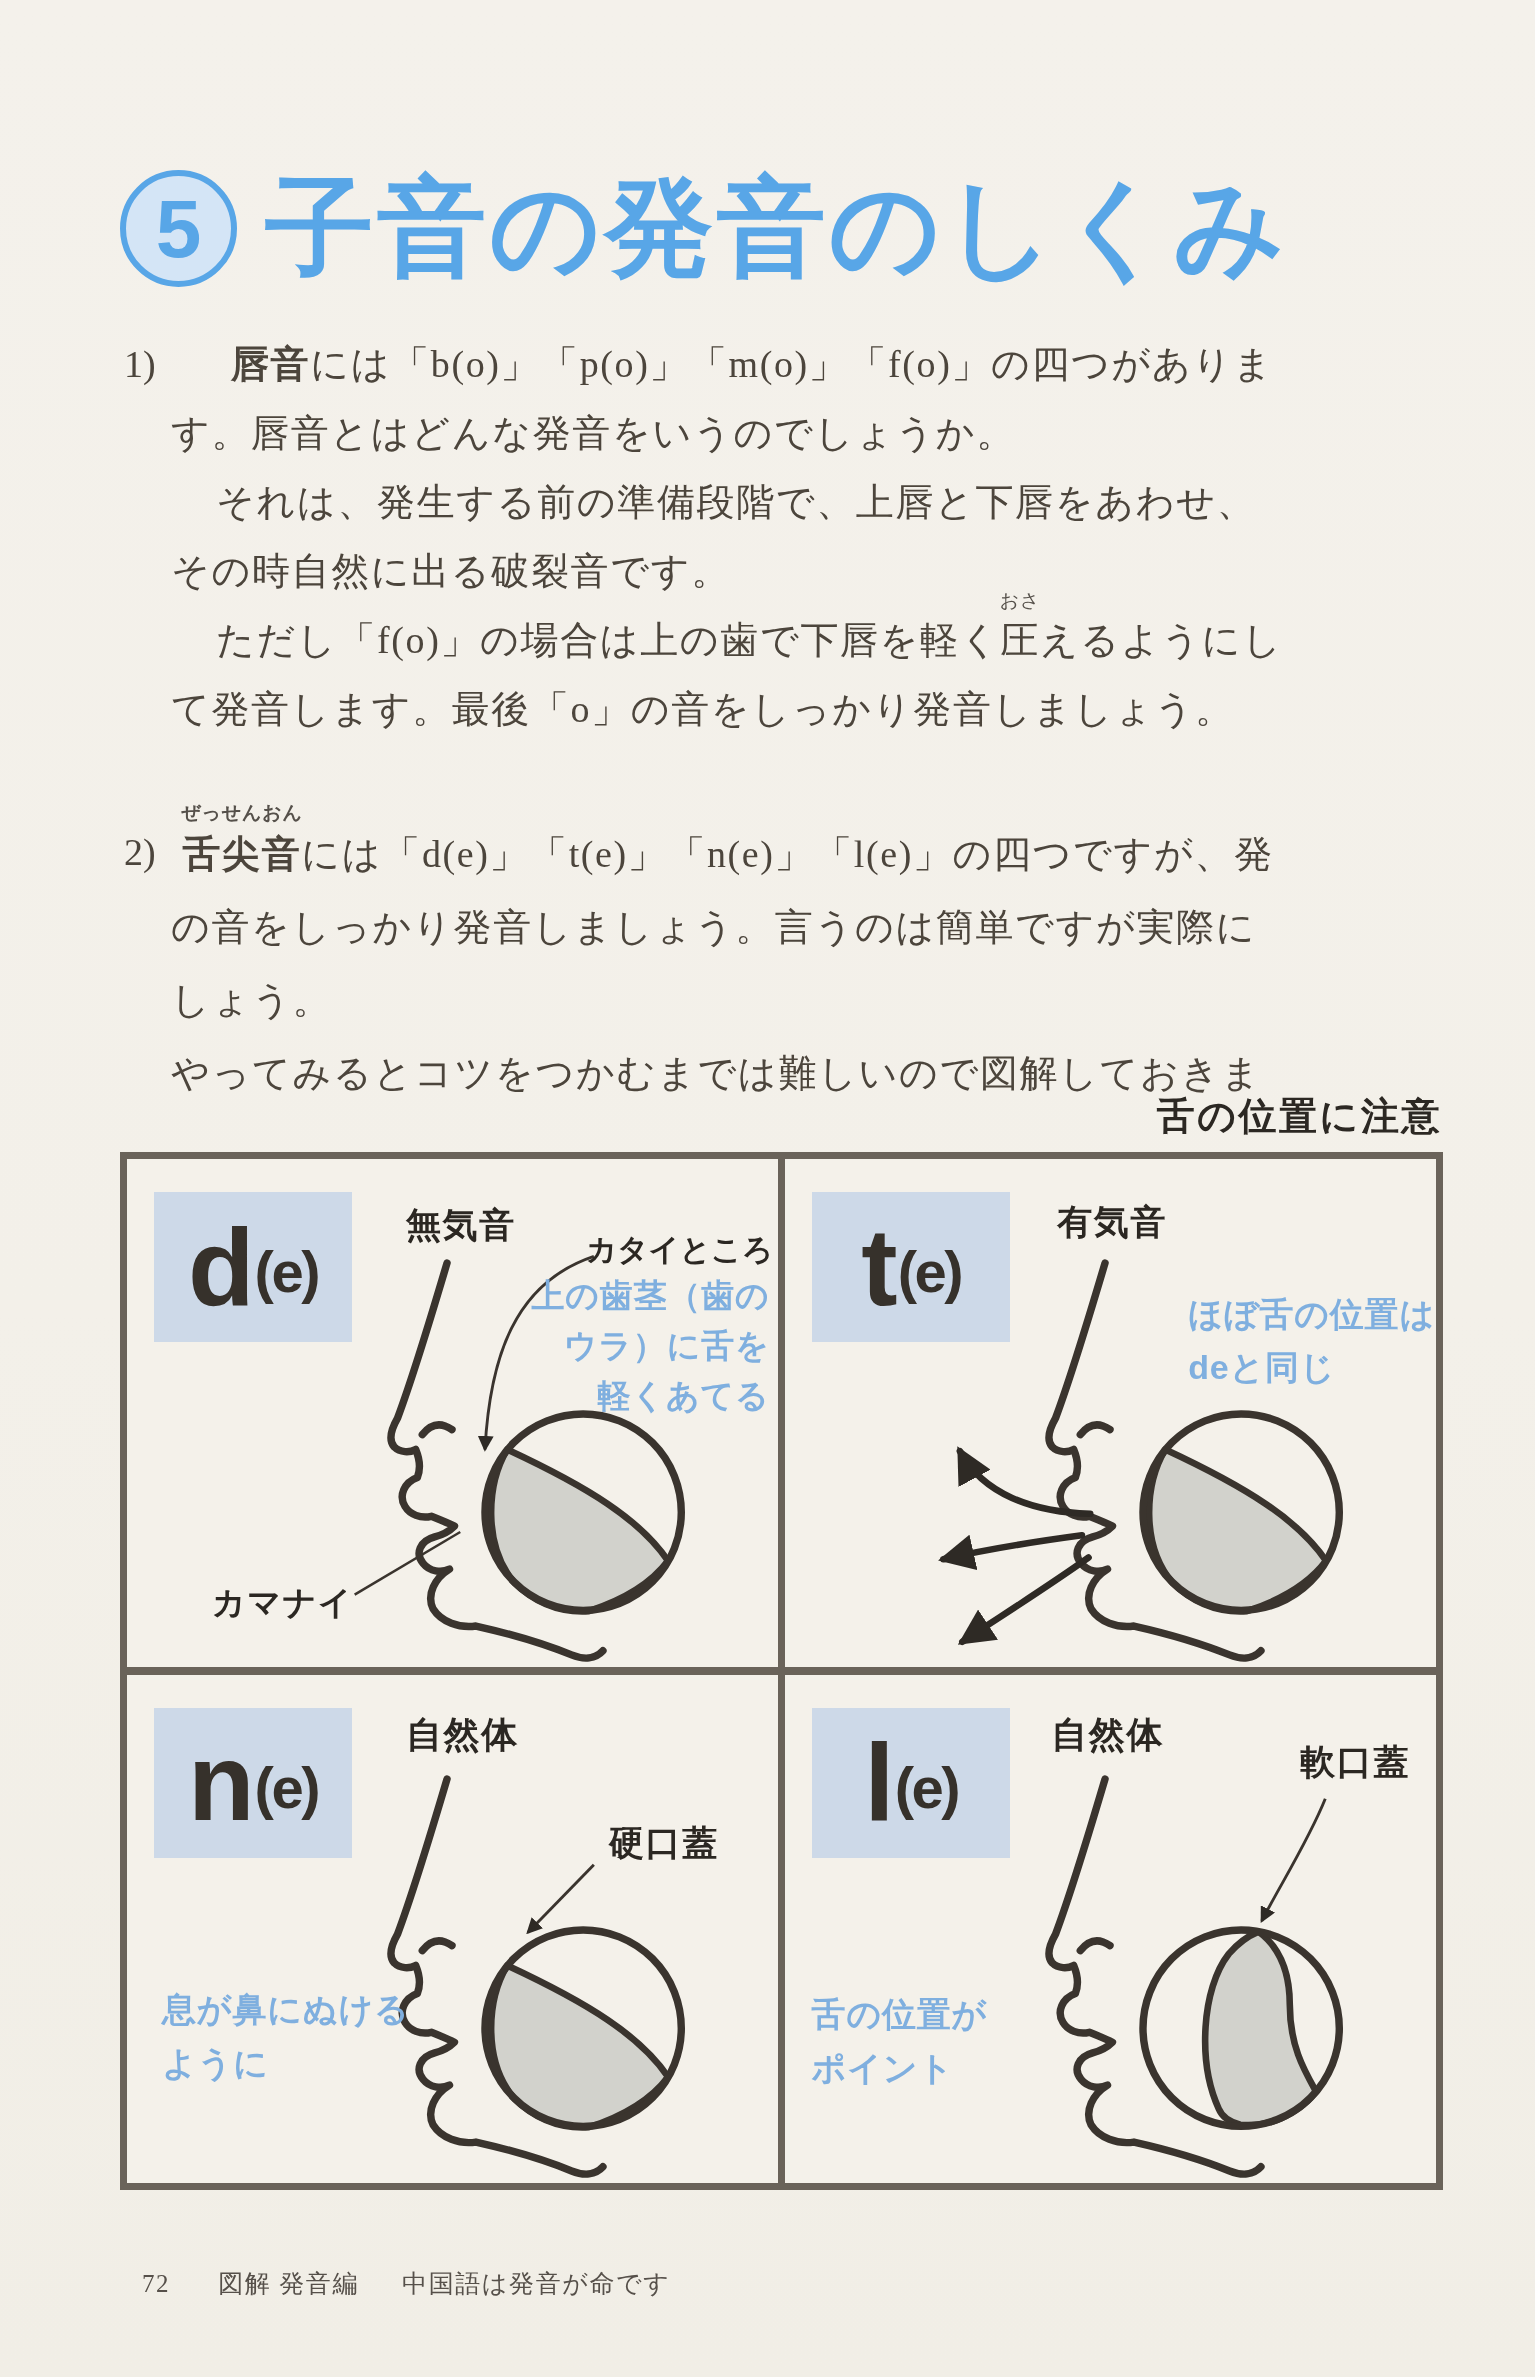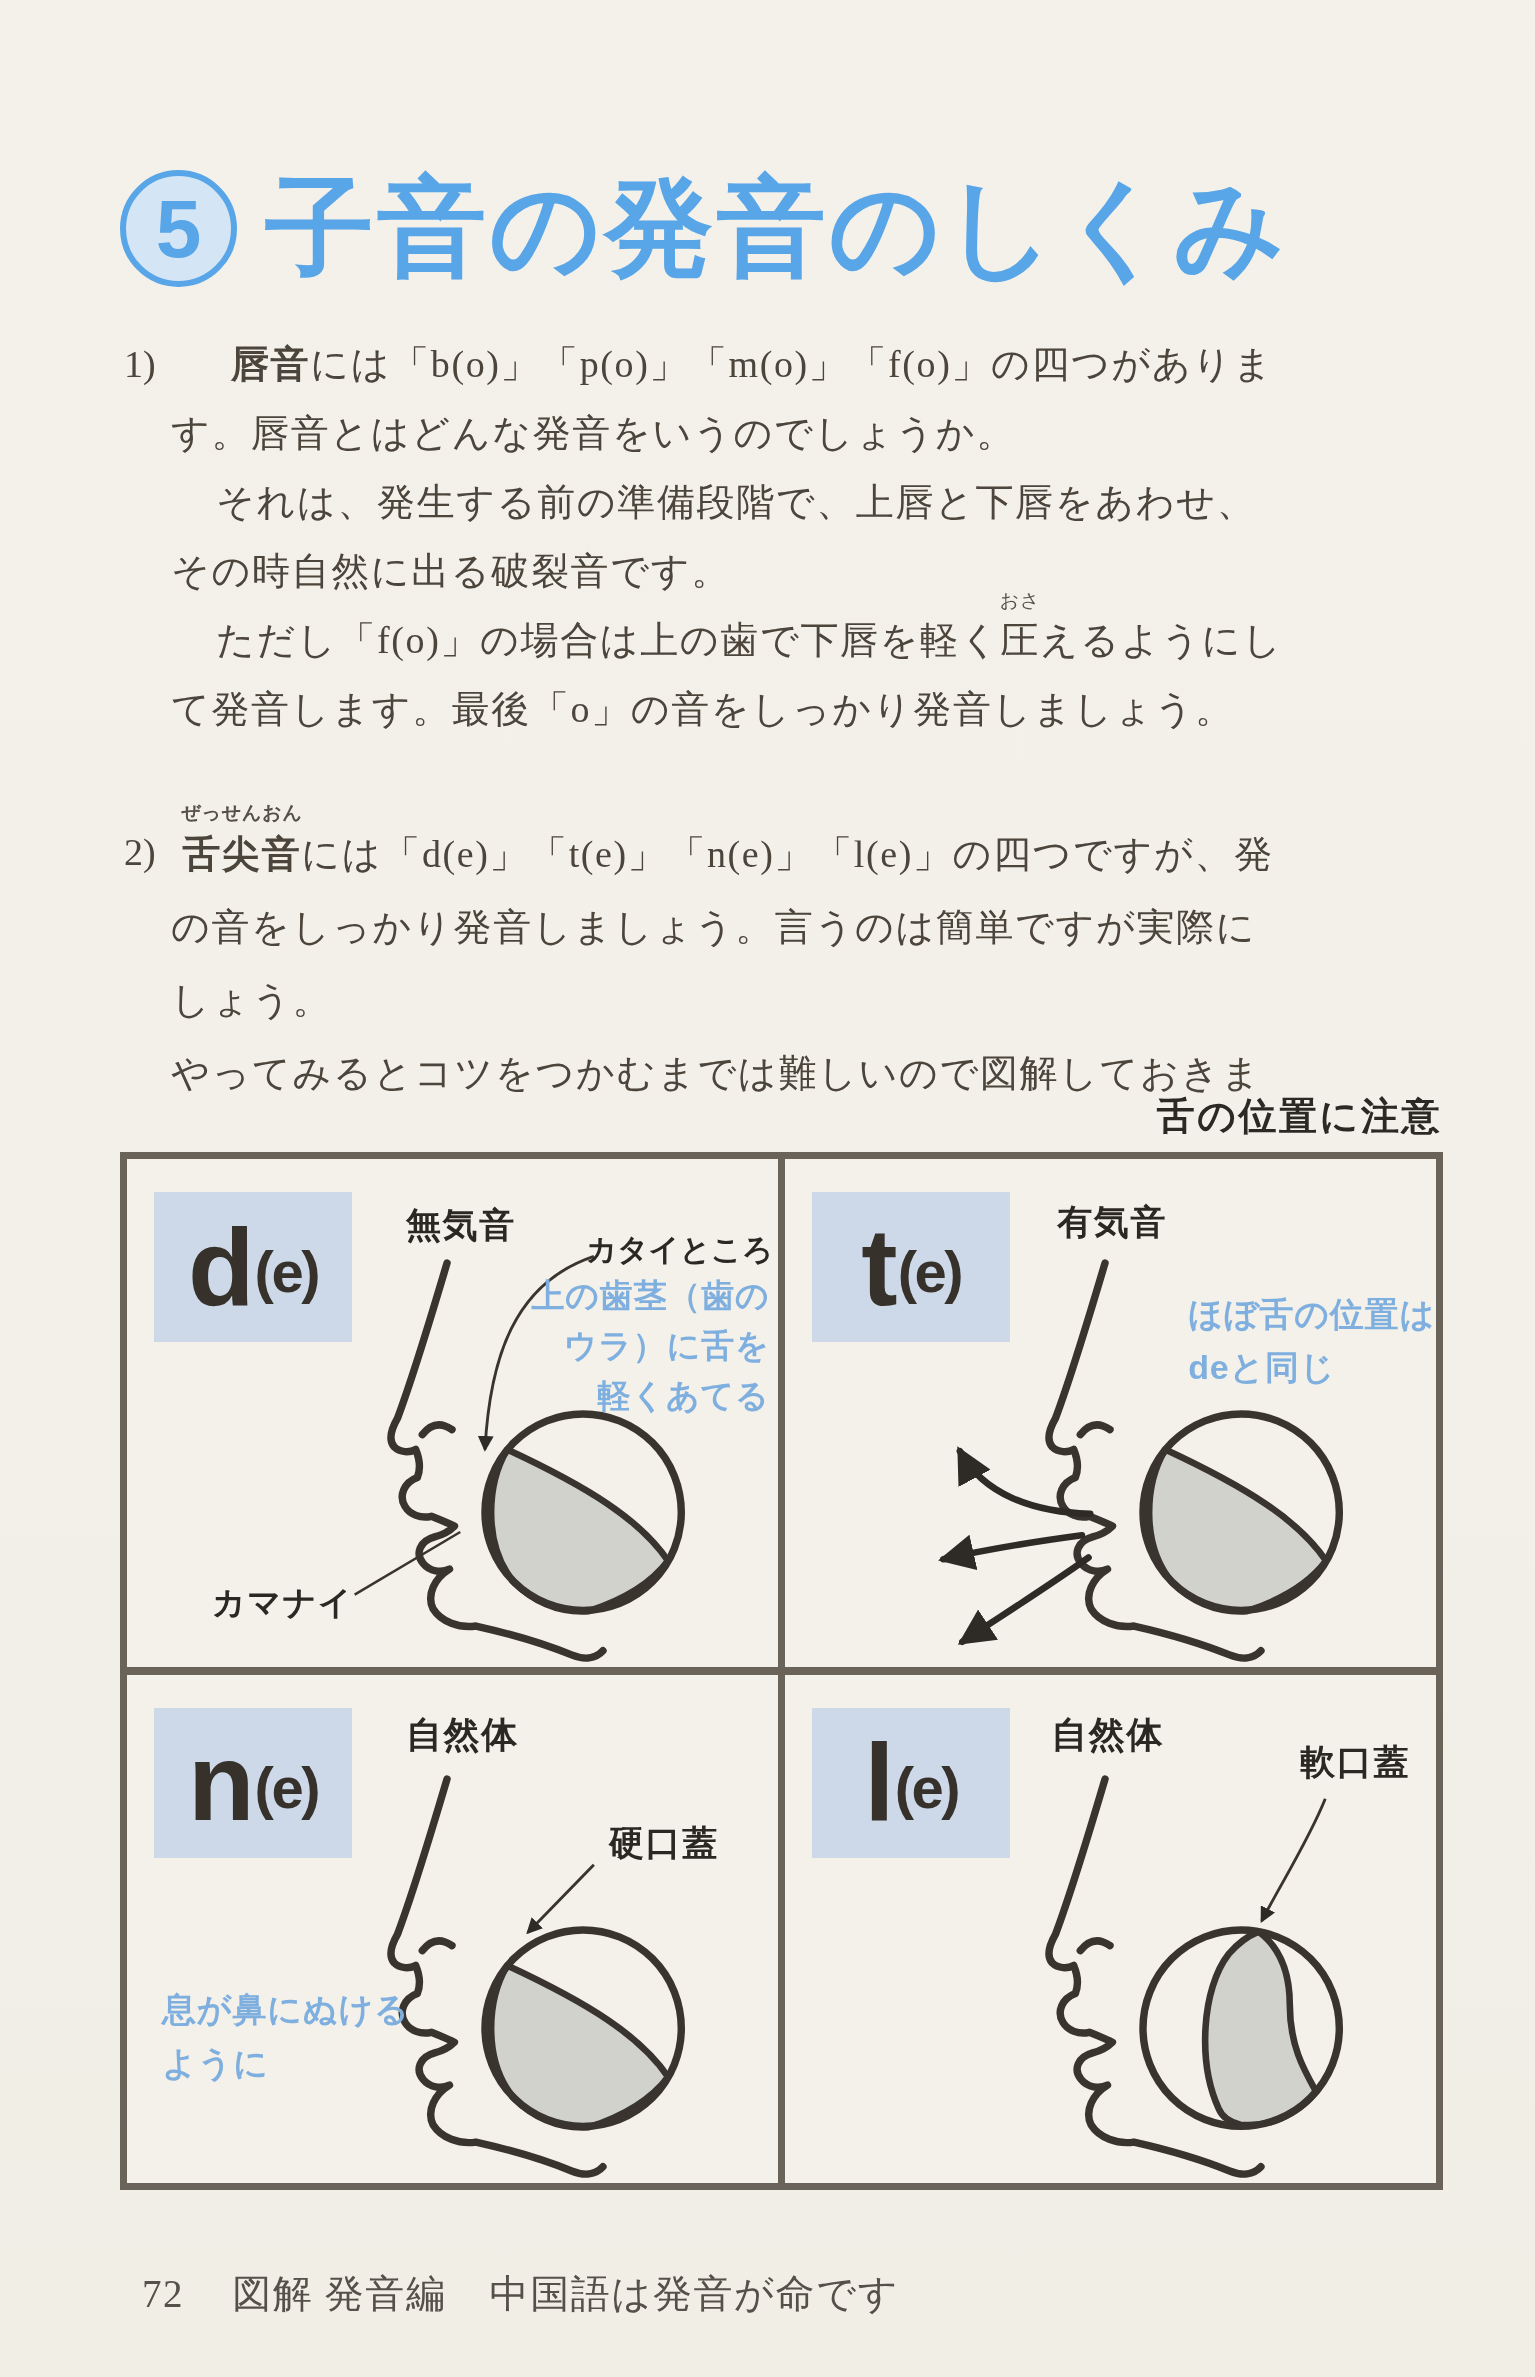--- a/index.html
+++ b/index.html
@@ -72,21 +72,21 @@
   
   .face{fill:none;stroke:#3a342e;stroke-width:9;stroke-linecap:round;stroke-linejoin:round;}
   .mouth{fill:none;stroke:#3a342e;stroke-width:9;}
   .tongue{fill:#d2d2cc;stroke:#3a342e;stroke-width:8;stroke-linejoin:round;}
   .pointer{fill:none;stroke:#3a342e;stroke-width:3.5;}
   .thinline{fill:none;stroke:#3a342e;stroke-width:3;}
   .breath{fill:none;stroke:#2e2a25;stroke-width:8;stroke-linecap:round;}
   
   .footer{
     position:absolute;left:142px;top:2267px;display:flex;align-items:baseline;
-    font-size:39px;letter-spacing:1.6px;color:#56504a;white-space:nowrap;justify-content:flex-end;
+    font-size:25px;letter-spacing:1.6px;color:#56504a;white-space:nowrap;justify-content:flex-end;
   }
   .footer .gap1{margin-left:48px;}
   .footer .gap2{margin-left:43px;}
 </style>
 </head>
 <body>
 
 <div id="page">
 
   <svg width="0" height="0" style="position:absolute">
@@ -199,20 +199,24 @@
         <path class="face" d="M388 126 C372 180 346 266 328 314 C320 328 317 341 324 349 C331 356 343 356 350 352 C355 364 356 376 352 386 C336 392 329 408 337 421 C343 431 356 436 369 433 C379 437 389 441 397 445 C390 452 381 456 373 458 C355 463 349 478 359 490 C367 500 381 502 391 497 C373 508 363 528 371 545 C381 561 403 569 423 566 C463 575 507 588 539 601 C554 607 568 606 577 596"></path>
         <path class="face" d="M358 334 Q374 314 394 328"></path>
         <path class="pointer" marker-end="url(#ah)" d="M655 150 C635 200 600 255 578 298"></path>
       </svg>
       <div class="soundbox">
         <span class="big">l</span>
         <span class="small">(e)</span>
       </div>
       <div class="qlabel" style="left:266px;top:36px;font-size:36px">自然体</div>
       <div class="qlabel" style="left:515px;top:64px;font-size:35px">軟口蓋</div>
+      <div class="qblue" style="left:26.4px;top:312px;font-size:34px;line-height:54px">
+        <div>舌の位置が</div>
+        <div>ポイント</div>
+      </div>
     </div>
 
   </div>
 
   <div class="footer">
     <span>72</span>
     <span class="gap1">図解 発音編</span>
     <span class="gap2">中国語は発音が命です</span>
   </div>
 

